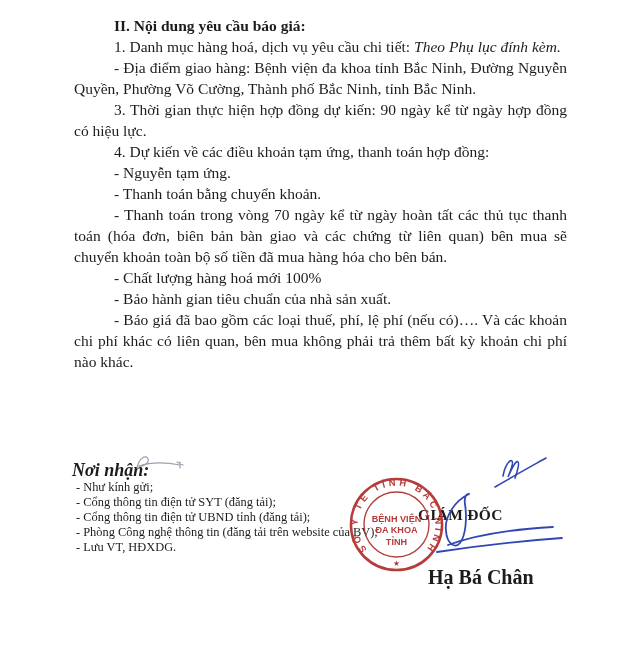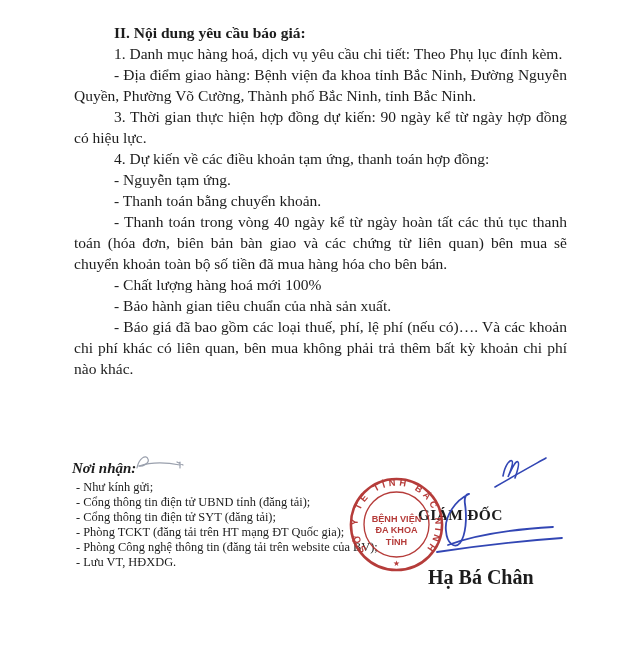--- a/index.html
+++ b/index.html
@@ -5,36 +5,36 @@
   html,body { margin:0; padding:0; background:#ffffff; }
   .page {
     position:relative;
     width:633px; height:653px;
     background:#ffffff;
     font-family:"Liberation Serif","DejaVu Serif",serif;
     color:#1c1c1c;
     overflow:hidden;
   }
   .doc {
-    padding:22px 66px 0 74px;
+    padding:15px 66px 0 74px;
     font-size:15.5px;
     line-height:21px;
     text-align:justify;
   }
   .doc p { margin:0; text-indent:40px; }
   .doc p.heading { font-weight:bold; }
   .mt-a { margin-top:9px; }
   .mt-b { margin-top:11px; }
   .mt-c { margin-top:2px; }
-  .em { }
+  .em { font-style:italic; }
 
   .footer-abs { position:absolute; }
   .recipients-label {
     left:72px; top:460px;
-    font-size:15px; font-weight:bold; font-style:italic;
+    font-size:18px; font-weight:bold; font-style:italic;
   }
   .recipients {
     left:76px; top:480px;
     font-size:12.4px; line-height:15px;
     width:350px;
     z-index:1;
   }
   .signer-title {
     left:418px; top:464px;
     font-size:15.5px; font-weight:bold;
@@ -61,41 +61,40 @@
 <div class="page">
 
   <div class="doc">
     <p class="heading">II. Nội dung yêu cầu báo giá:</p>
     <p class="mt-a"><span>1. Danh mục hàng hoá, dịch vụ yêu cầu chi tiết: </span><span class="em">Theo Phụ lục đính kèm.</span></p>
     <p class="mt-c">- Địa điểm giao hàng: Bệnh viện đa khoa tỉnh Bắc Ninh, Đường Nguyễn Quyền, Phường Võ Cường, Thành phố Bắc Ninh, tỉnh Bắc Ninh.</p>
     <p class="mt-c">3. Thời gian thực hiện hợp đồng dự kiến: 90 ngày kể từ ngày hợp đồng có hiệu lực.</p>
     <p>4. Dự kiến về các điều khoản tạm ứng, thanh toán hợp đồng:</p>
     <p>- Nguyễn tạm ứng.</p>
     <p>- Thanh toán bằng chuyển khoản.</p>
-    <p>- Thanh toán trong vòng 40 ngày kể từ ngày hoàn tất các thủ tục thanh toán (hóa đơn, biên bản bàn giao và các chứng từ liên quan) bên mua sẽ chuyển khoản toàn bộ số tiền đã mua hàng hóa cho bên bán.</p>
+    <p>- Thanh toán trong vòng 70 ngày kể từ ngày hoàn tất các thủ tục thanh toán (hóa đơn, biên bản bàn giao và các chứng từ liên quan) bên mua sẽ chuyển khoản toàn bộ số tiền đã mua hàng hóa cho bên bán.</p>
     <p>- Chất lượng hàng hoá mới 100%</p>
     <p>- Bảo hành gian tiêu chuẩn của nhà sản xuất.</p>
     <p>- Báo giá đã bao gồm các loại thuế, phí, lệ phí (nếu có)…. Và các khoản chi phí khác có liên quan, bên mua không phải trả thêm bất kỳ khoản chi phí nào khác.</p>
   </div>
 
   <div class="footer-abs recipients-label">Nơi nhận:</div>
 
   <svg class="footer-abs note-svg" width="60" height="26" viewBox="0 0 60 26">
     <g fill="none" stroke="#9aa0ad" stroke-width="1.2" stroke-linecap="round">
       <path d="M7,18 C9,8 16,4 18,9 C20,13 12,17 9,16"></path>
       <path d="M9,16 C24,11 40,13 50,15"></path>
       <path d="M47,12 L53,15 M50,12 L50,18"></path>
     </g>
   </svg>
 
   <div class="footer-abs recipients">
     <div>- Như kính gửi;</div>
+    <div>- Cổng thông tin điện tử SYT (đăng tải);</div>
     <div>- Cổng thông tin điện tử UBND tỉnh (đăng tải);</div>
-    <div>- Cổng thông tin điện tử SYT (đăng tải);</div>
-    <div>- Phòng TCKT (đăng tải trên HT mạng ĐT Quốc gia);</div>
     <div>- Phòng Công nghệ thông tin (đăng tải trên website của BV);</div>
     <div>- Lưu VT, HĐXDG.</div>
   </div>
 
   <div class="footer-abs signer-title">GIÁM ĐỐC</div>
 
   <svg class="footer-abs stamp-svg" width="97" height="97" viewBox="0 0 100 100">
     <circle cx="50" cy="50" r="47" fill="none" stroke="#b23230" stroke-width="2.6"></circle>
     <circle cx="50" cy="50" r="33.5" fill="none" stroke="#b23230" stroke-width="1.4"></circle>
     <path id="stamp-arc" d="M 24.3 80.6 A 40 40 0 1 1 75.7 80.6" fill="none"></path>

